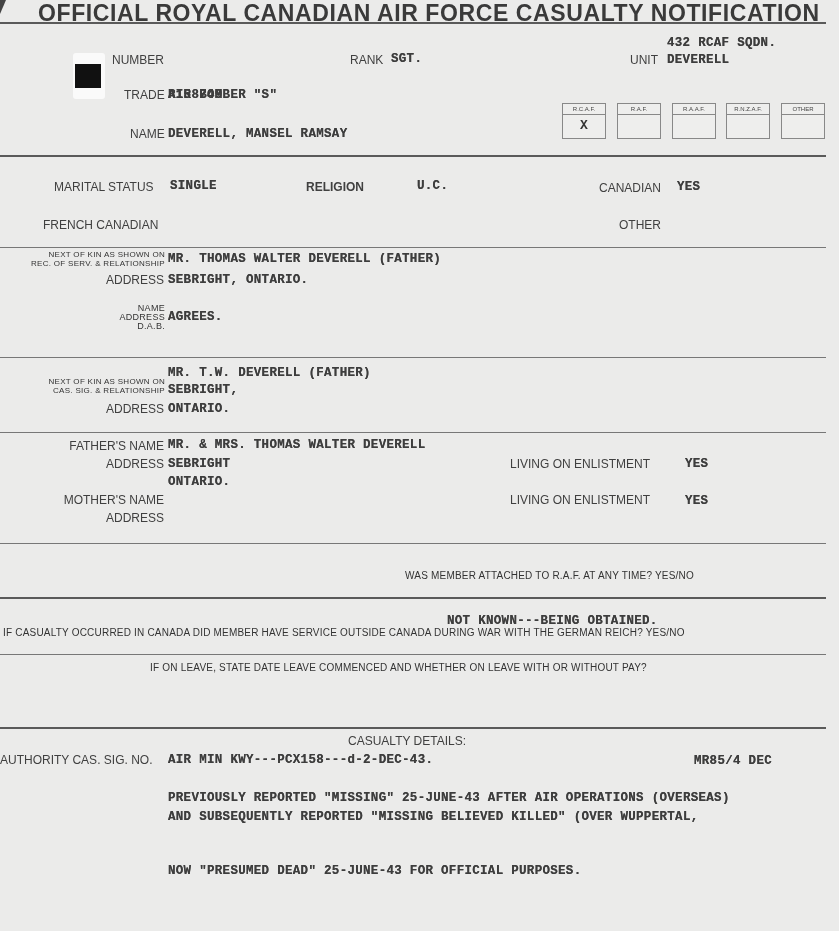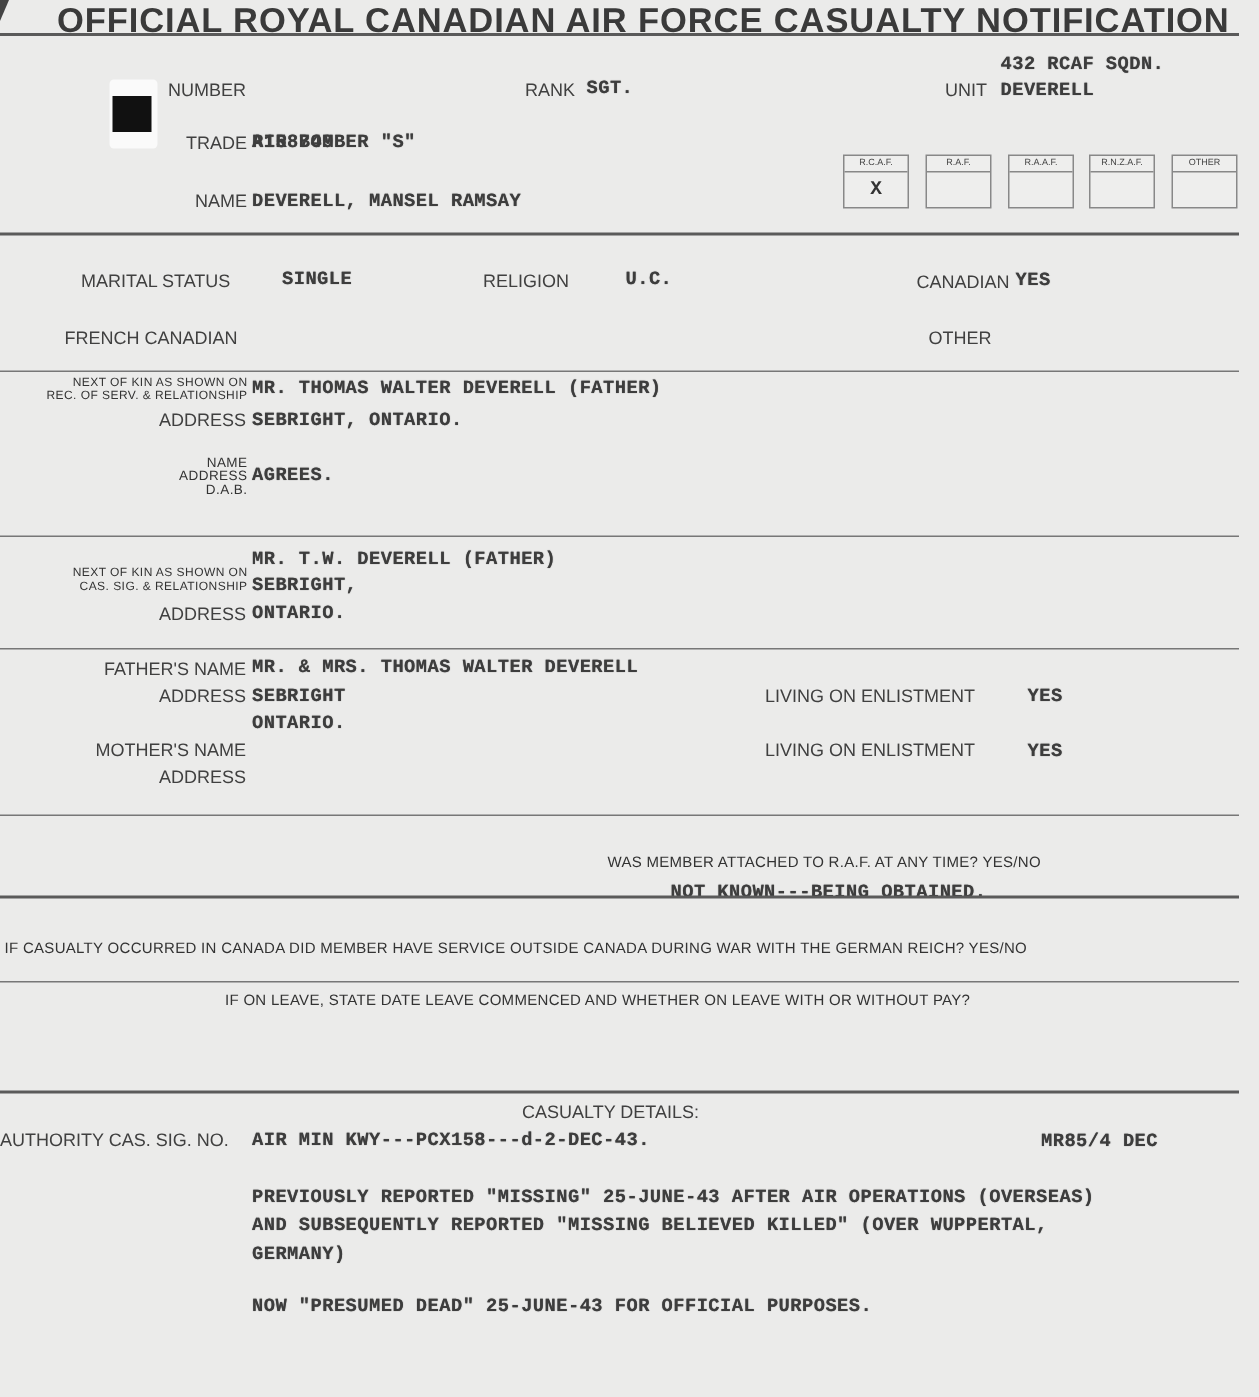--- a/index.html
+++ b/index.html
@@ -88,24 +88,24 @@
   <div class="bv"></div>
 </div>
 <div class="box" style="left:781px; top:103px;">
   <div class="bh">OTHER</div>
   <div class="bv"></div>
 </div>
 
 <div class="rule" style="top:155px;"></div>
 
 <div class="abs lbl" style="left:54px; top:180px;">MARITAL STATUS</div>
-<div class="abs typed" style="left:188px; top:179px;">SINGLE</div>
-<div class="abs lbl" style="left:322px; top:180px;">RELIGION</div>
+<div class="abs typed" style="left:170px; top:179px;">SINGLE</div>
+<div class="abs lbl" style="left:306px; top:180px;font-weight:bold;">RELIGION</div>
 <div class="abs typed" style="left:417px; top:179px;">U.C.</div>
-<div class="abs lbl" style="left:599px; top:181px;margin-left:12px;">CANADIAN</div>
+<div class="abs lbl" style="left:599px; top:181px;">CANADIAN</div>
 <div class="abs typed" style="left:677px; top:180px;">YES</div>
 <div class="abs lbl" style="left:43px; top:218px;">FRENCH CANADIAN</div>
 <div class="abs lbl" style="left:619px; top:218px;">OTHER</div>
 
 <div class="rule thin" style="top:247px;"></div>
 
 <div class="abs lbl-sm right" style="left:0; width:165px; top:250px;">
   <div>NEXT OF KIN AS SHOWN ON</div>
   <div>REC. OF SERV. &amp; RELATIONSHIP</div>
 </div>
@@ -142,35 +142,34 @@
 <div class="abs typed" style="left:685px; top:457px;">YES</div>
 
 <div class="abs lbl right" style="left:0; width:164px; top:493px;">MOTHER'S NAME</div>
 <div class="abs lbl" style="left:510px; top:493px;">LIVING ON ENLISTMENT</div>
 <div class="abs typed" style="left:685px; top:494px;">YES</div>
 <div class="abs lbl right" style="left:0; width:164px; top:511px;">ADDRESS</div>
 
 <div class="rule thin" style="top:543px;"></div>
 
 <div class="abs lbl-xs" style="left:405px; top:570px;">WAS MEMBER ATTACHED TO R.A.F. AT ANY TIME?  YES/NO</div>
-<div class="abs typed" style="left:447px; top:588px;">NOT KNOWN---BEING OBTAINED.</div>
+<div class="abs typed" style="left:447px; top:614px;">NOT KNOWN---BEING OBTAINED.</div>
 
 <div class="rule" style="top:597px;"></div>
 
 <div class="abs lbl-xs" style="left:3px; top:627px;">IF CASUALTY OCCURRED IN CANADA DID MEMBER HAVE SERVICE OUTSIDE CANADA DURING WAR WITH THE GERMAN REICH?  YES/NO</div>
 
 <div class="rule thin" style="top:654px;"></div>
 
 <div class="abs lbl-xs" style="left:150px; top:662px;">IF ON LEAVE, STATE DATE LEAVE COMMENCED AND WHETHER ON LEAVE WITH OR WITHOUT PAY?</div>
 
 <div class="rule" style="top:727px;"></div>
 
 <div class="abs lbl" style="left:348px; top:734px;">CASUALTY DETAILS:</div>
 <div class="abs lbl" style="left:0px; top:753px;">AUTHORITY  CAS. SIG. NO.</div>
 <div class="abs typed" style="left:168px; top:753px;">AIR MIN KWY---PCX158---d-2-DEC-43.</div>
 <div class="abs typed" style="left:694px; top:754px;">MR85/4 DEC</div>
 
 <div class="abs typed typed-block" style="left:168px; top:789px;">
   <div>PREVIOUSLY REPORTED "MISSING" 25-JUNE-43 AFTER AIR OPERATIONS (OVERSEAS)</div>
   <div>AND SUBSEQUENTLY REPORTED "MISSING BELIEVED KILLED" (OVER WUPPERTAL,</div>
-  <div>GERMANY)</div>
 </div>
 <div class="abs typed" style="left:168px; top:864px;">NOW "PRESUMED DEAD" 25-JUNE-43 FOR OFFICIAL PURPOSES.</div>
 
 </body></html>

